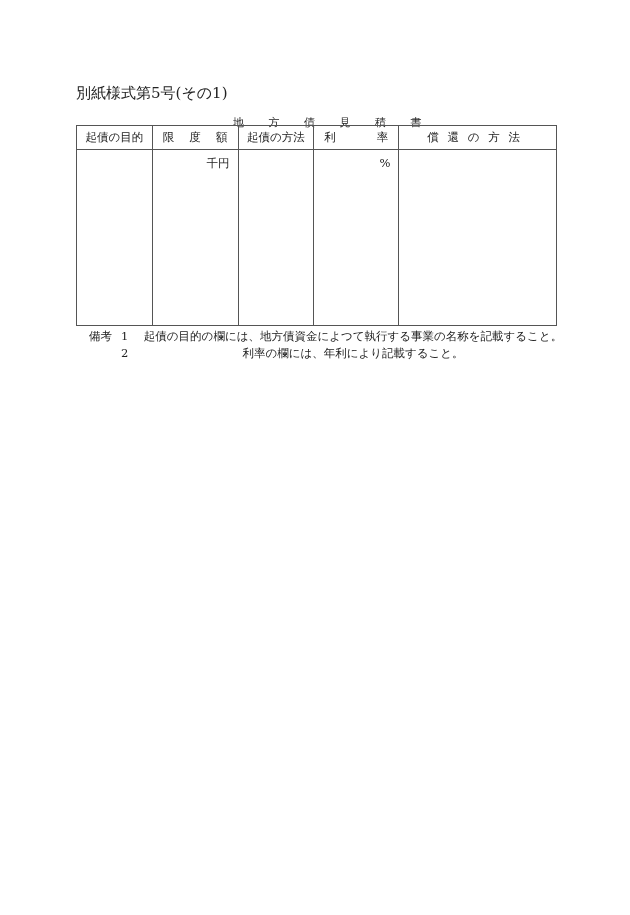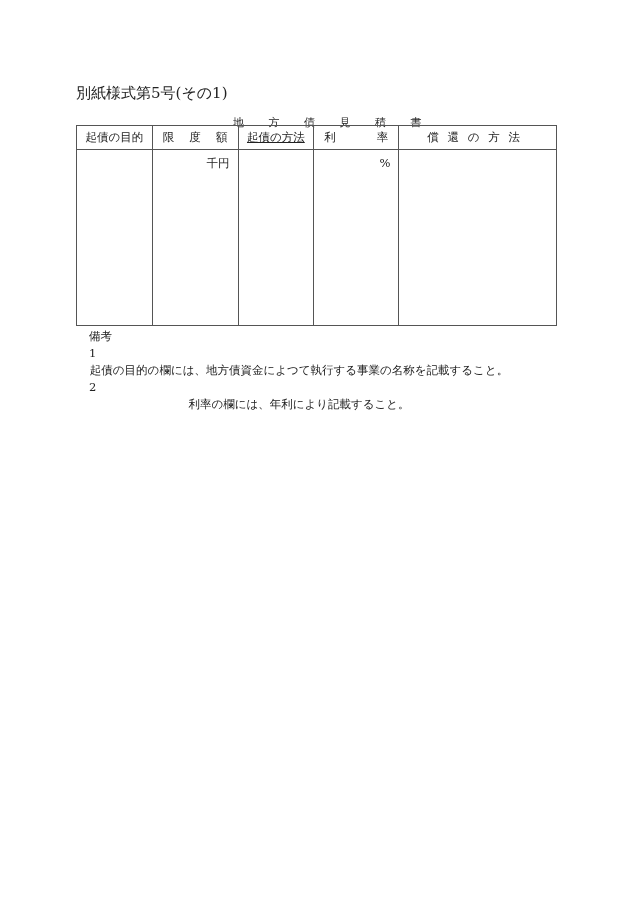--- a/index.html
+++ b/index.html
@@ -5,26 +5,26 @@
   html, body { margin:0; padding:0; background:#fff; }
   body { width:630px; height:915px; position:relative; overflow:hidden;
          font-family: "DejaVu Serif", "Liberation Serif", serif; color:#222; }
   .form-label { position:absolute; left:76px; top:84px; font-size:15px; }
   .doc-title { position:absolute; left:226px; top:102px; font-size:11px; letter-spacing:0; white-space:pre; }
   .doc-title span { display:inline-block; width:35.5px; }
   table.main { position:absolute; left:76px; top:125px; border-collapse:collapse; width:481px; }
   table.main td, table.main th { border:1px solid #555; font-weight:normal; font-size:11.5px; padding:0; }
   table.main th { height:23px; }
   table.main td { height:169px; vertical-align:top; }
-  .c1 { width:79px; } .c2 { width:79px; } .c3 { width:79px;text-decoration:underline; } .c4 { width:79px; } .c5 { width:159px; }
+  .c1 { width:79px; } .c2 { width:79px; } .c3 { width:79px; } .c4 { width:79px; } .c5 { width:159px; }
   .h-spread { display:flex; justify-content:space-between; padding:0 10px; }
   .h-center { text-align:center; }
   .unit { text-align:right; padding:6px 8px 0 0 !important;margin-left:18px; }
   .notes { position:absolute; left:89px; top:328px; font-size:11.5px; line-height:17px; }
-  .note-row { display:flex;flex-direction:column; }
+  .note-row { display:flex; }
   .note-head { width:32px; }
   .note-num { width:22px; text-align:left; }
   .note-text { width:420px;text-align:center; }
 </style>
 </head>
 <body>
 
 <div class="form-label">別紙様式第5号(その1)</div>
 
 <div class="doc-title">

